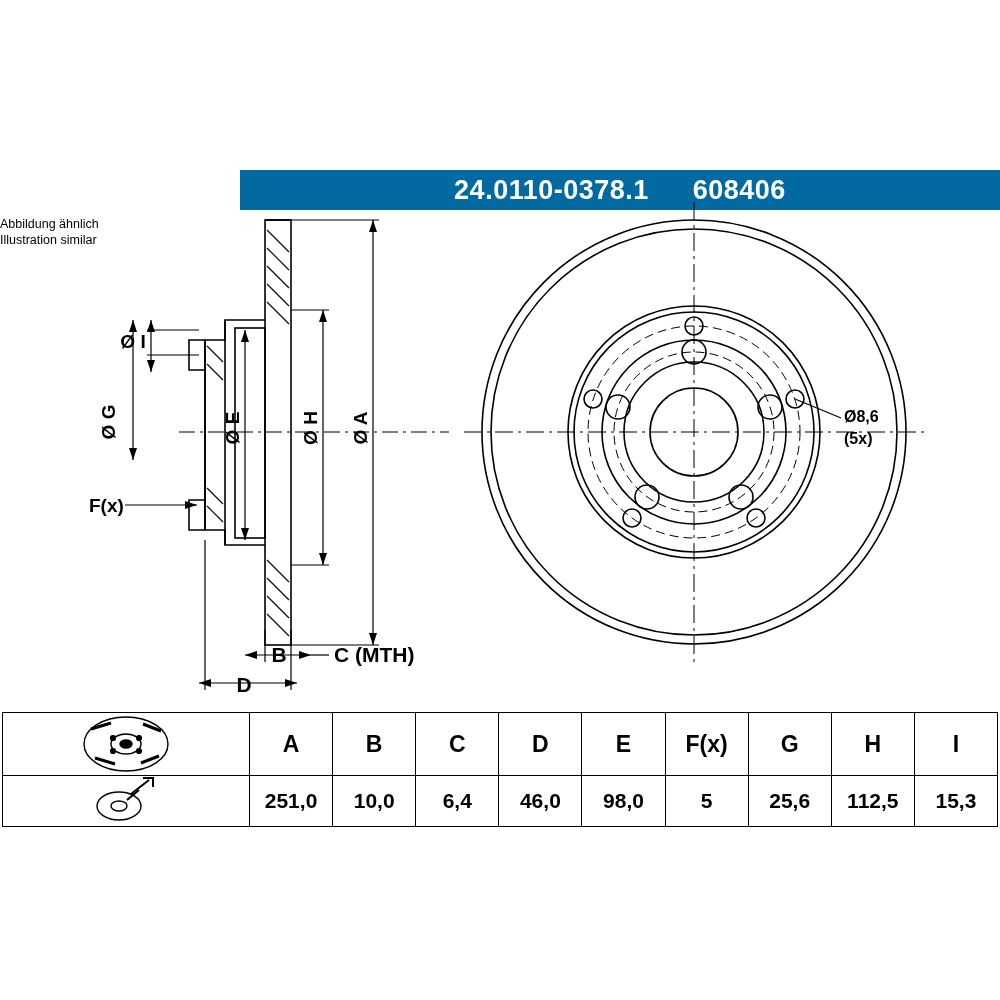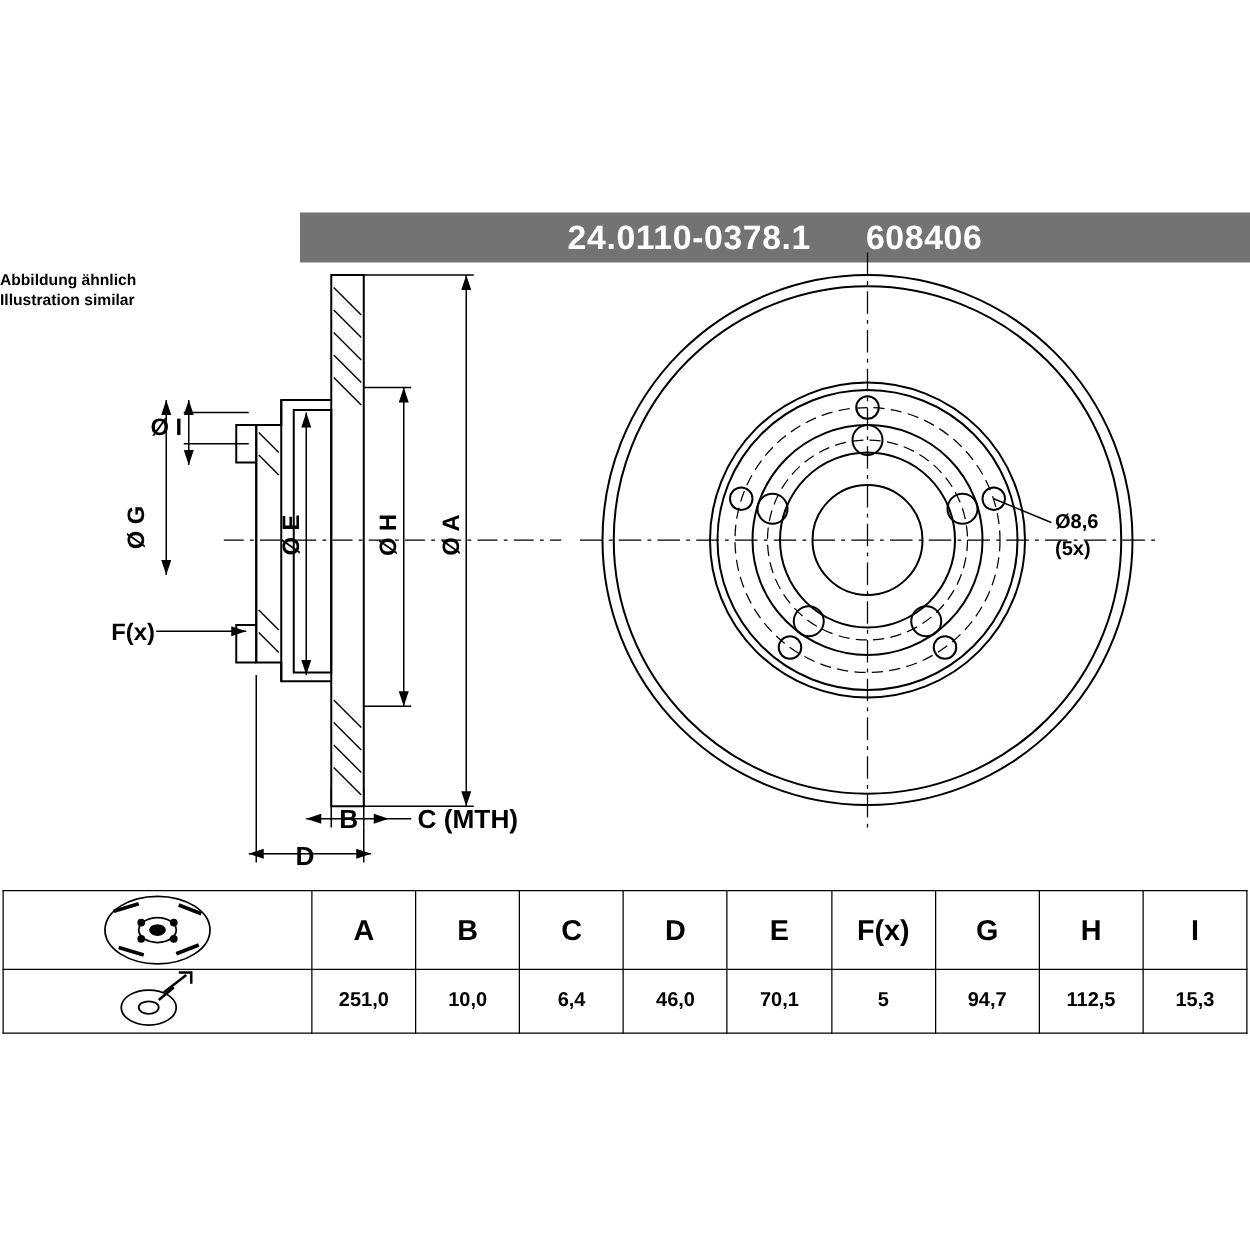--- a/index.html
+++ b/index.html
@@ -43,21 +43,21 @@
     white-space: nowrap;
   }
 
   
   .note {
     position: absolute;
     left: 0px;
     top: 216px;
     width: 230px;
     font-size: 12.5px;
-    font-weight: bold;
+    font-weight: normal;
     line-height: 16px;
   }
 
   
   .drawing {
     position: absolute;
     left: 13px;
     top: 200px;
     width: 1000px;
     height: 510px;
@@ -70,21 +70,21 @@
     left: 2px;
     top: 712px;
     width: 996px;
     border-collapse: collapse;
     table-layout: fixed;
   }
   .spec-table td, .spec-table th {
     border: 1px solid #000000;
     text-align: center;
     vertical-align: middle;
-    font-size: 16px;
+    font-size: 21px;
     font-weight: bold;
     height: 45px;
     padding: 0;
   }
   .spec-table thead th {
     font-size: 23px;
   }
   .spec-table .icon-cell {
     width: 246px;
     padding: 0;
@@ -92,21 +92,21 @@
   .icon-cell svg { display: block; margin: 0 auto; }
   .hdr-icon-cell { height: 65px; }
   .val-icon-cell { height: 55px; }
   .val-row td { height: 48px; }
 </style>
 </head>
 <body>
 
 <div class="sheet">
 
-  <div class="header-bar" style="background: #737373;">
+  <div class="header-bar" style="background: #0369a1;">
     <span class="part-no">24.0110-0378.1</span>
     <span class="ref-no">608406</span>
   </div>
 
   <div class="note">
     <div>Abbildung ähnlich</div>
     <div>Illustration similar</div>
   </div>
 
   <div class="drawing">
@@ -286,22 +286,22 @@
               <path d="M40 18 L58 4" stroke-width="2"></path>
               <path d="M52 2 L62 2 L62 11" stroke-width="2"></path>
               <path d="M36 24 L48 14" stroke-width="2"></path>
             </g>
           </svg>
         </td>
         <td>251,0</td>
         <td>10,0</td>
         <td>6,4</td>
         <td>46,0</td>
-        <td>70,1</td>
+        <td>98,0</td>
         <td>5</td>
-        <td>94,7</td>
+        <td>25,6</td>
         <td>112,5</td>
         <td>15,3</td>
       </tr>
     </tbody>
   </table>
 
 </div>
 
 </body></html>

